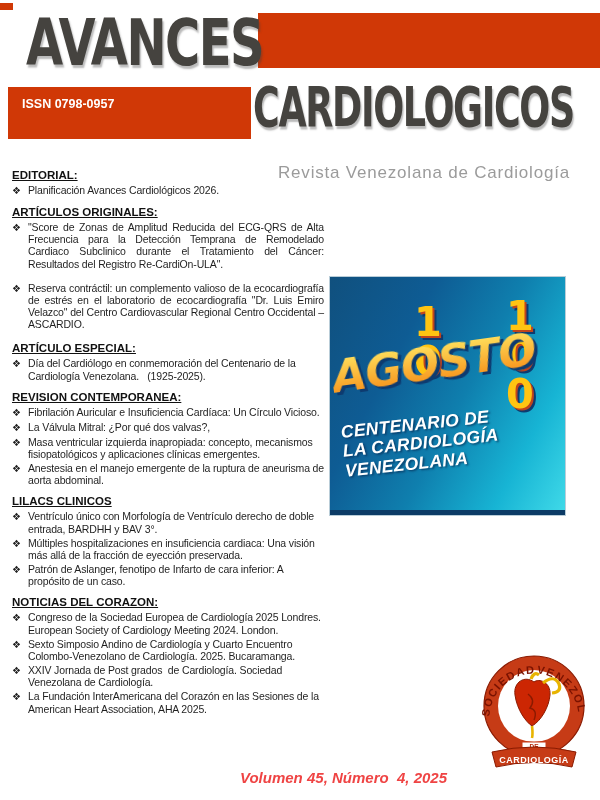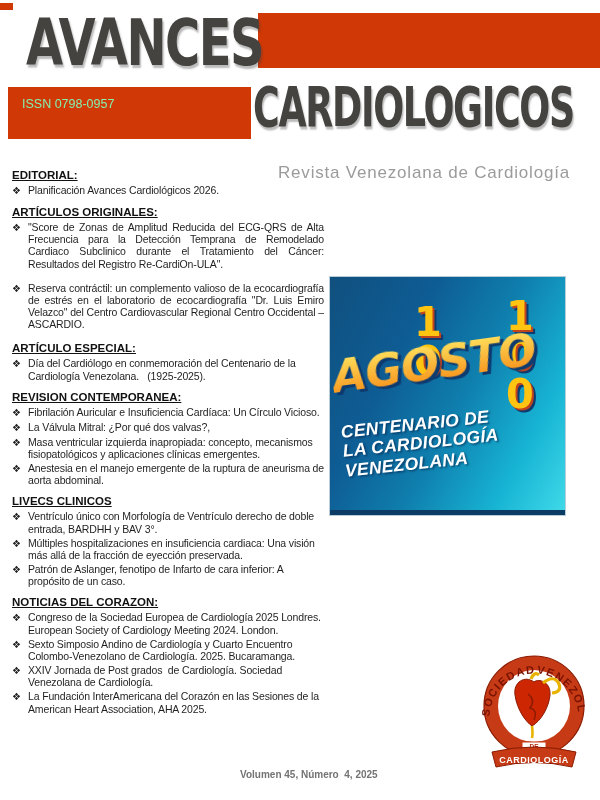--- a/index.html
+++ b/index.html
@@ -14,21 +14,21 @@
   .red-block-top{position:absolute;left:258px;top:13px;width:342px;height:55px;background:#d03806;}
   .title-avances{
     position:absolute;left:26px;top:6px;
     font-family:"DejaVu Sans",sans-serif;font-weight:800;font-size:64px;
     letter-spacing:-2px;color:#45433f;white-space:nowrap;
     transform:scaleX(.75);transform-origin:left top;
     text-shadow:2px 3px 2px rgba(60,60,60,.35);
   }
   .issn-band{
     position:absolute;left:8px;top:87px;width:243px;height:52px;background:#d03806;
-    color:#86efac;font-weight:normal;font-size:12.5px;line-height:1.45;
+    color:#ffffff;font-weight:bold;font-size:12.5px;line-height:1.45;
     padding:8px 0 0 14px;
   }
   .title-cardio{
     position:absolute;left:253px;top:74px;
     font-family:"DejaVu Sans",sans-serif;font-weight:800;font-size:56px;
     letter-spacing:-2px;color:#45433f;white-space:nowrap;
     transform:scaleX(.65);transform-origin:left top;
     text-shadow:2px 3px 2px rgba(60,60,60,.35);
   }
   .subtitle{
@@ -76,21 +76,21 @@
     color:#ffffff;transform:rotate(-6deg);transform-origin:left top;
     text-shadow:1.5px 1.5px 2px rgba(8,40,80,.65);letter-spacing:.3px;white-space:nowrap;
   }
 
   
   .logo{position:absolute;left:476px;top:646px;width:116px;height:132px;}
 
   
   .volume-line{
     position:absolute;left:240px;top:769px;
-    font-weight:bold;font-size:10px;color:#737373;white-space:nowrap;
+    font-weight:bold;font-size:15px;color:#ef4444;white-space:nowrap;font-style:italic;
   }
 </style>
 </head>
 <body>
 
 <div class="corner-dash" data-name="corner-red-dash"></div>
 <div class="red-block-top" data-name="masthead-red-block"></div>
 <div class="title-avances" data-name="journal-title-avances">AVANCES</div>
 
 <div class="issn-band" data-name="issn-band">
@@ -141,21 +141,21 @@
       <div class="toc-item" data-name="toc-item">
         <span class="bullet" data-name="diamond-bullet-icon">❖</span>
         <span class="toc-text" data-name="toc-item-text">Masa ventricular izquierda inapropiada: concepto, mecanismos fisiopatológicos y aplicaciones clínicas emergentes.</span>
       </div>
       <div class="toc-item" data-name="toc-item">
         <span class="bullet" data-name="diamond-bullet-icon">❖</span>
         <span class="toc-text" data-name="toc-item-text">Anestesia en el manejo emergente de la ruptura de aneurisma de aorta abdominal.</span>
       </div>
     </div>
     <div class="toc-section" data-name="toc-section">
-      <div class="toc-title" data-name="section-title">LIVECS CLINICOS</div>
+      <div class="toc-title" data-name="section-title">LILACS CLINICOS</div>
       <div class="toc-item" data-name="toc-item">
         <span class="bullet" data-name="diamond-bullet-icon">❖</span>
         <span class="toc-text" data-name="toc-item-text">Ventrículo único con Morfología de Ventrículo derecho de doble entrada, BARDHH y BAV 3°.</span>
       </div>
       <div class="toc-item" data-name="toc-item">
         <span class="bullet" data-name="diamond-bullet-icon">❖</span>
         <span class="toc-text" data-name="toc-item-text">Múltiples hospitalizaciones en insuficiencia cardiaca: Una visión más allá de la fracción de eyección preservada.</span>
       </div>
       <div class="toc-item" data-name="toc-item">
         <span class="bullet" data-name="diamond-bullet-icon">❖</span>

